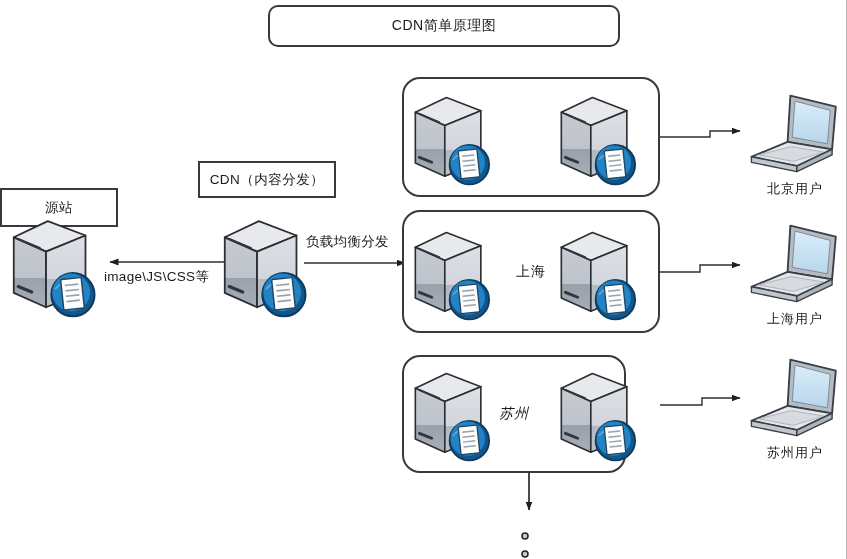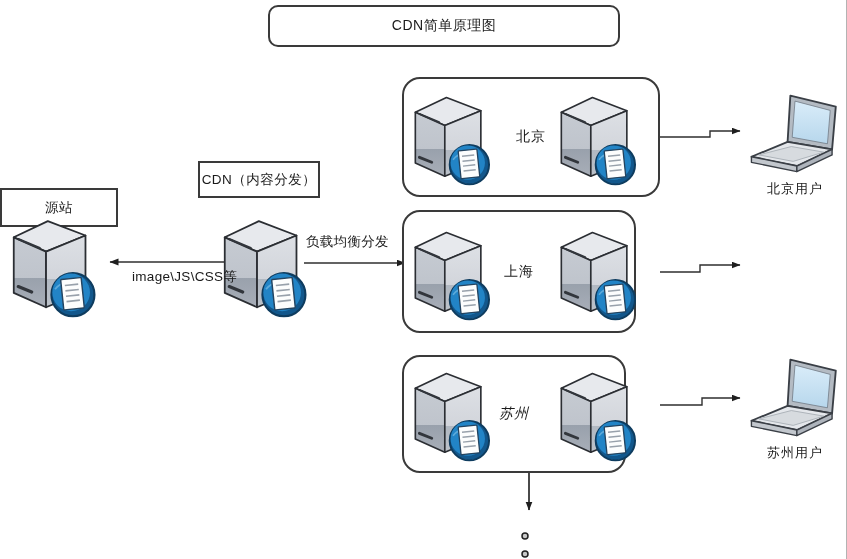--- a/index.html
+++ b/index.html
@@ -108,46 +108,45 @@
   </svg>
 
   <div class="node box title-box" style="left:268px;top:5px;width:352px;height:42px;">
     <span>CDN简单原理图</span>
   </div>
 
   <div class="node box" style="left:0px;top:149px;width:118px;height:39px;margin-top:39px;">
     <span>源站</span>
   </div>
 
-  <div class="node box" style="left:198px;top:161px;width:122px;height:37px;">
+  <div class="node box" style="left:198px;top:161px;width:138px;height:37px;">
     <span>CDN（内容分发）</span>
   </div>
 
   <svg class="node icon-svg" style="left:10px;top:214px;width:90px;height:104px;" viewBox="0 0 100 116">
       <use href="#sym-server"></use>
     </svg>
 
   <svg class="node icon-svg" style="left:221px;top:214px;width:90px;height:104px;" viewBox="0 0 100 116">
       <use href="#sym-server"></use>
     </svg>
 
-  <div class="edge-label" style="left:132px;top:268px;">image\JS\CSS等</div>
+  <div class="edge-label" style="left:104px;top:268px;">image\JS\CSS等</div>
   <div class="edge-label" style="left:306px;top:233px;font-family:Liberation Mono, monospace;">负载均衡分发</div>
 
   <div class="group" style="left:402px;top:77px;width:258px;height:120px;">
     <svg class="srv icon-svg" style="left:8px;top:12px;" viewBox="0 0 100 116">
         <use href="#sym-server"></use>
       </svg>
-    <div class="city">北京</div>
     <svg class="srv icon-svg" style="left:154px;top:12px;" viewBox="0 0 100 116">
         <use href="#sym-server"></use>
       </svg>
   </div>
 
-  <div class="group" style="left:402px;top:210px;width:234px;height:123px;padding-left:25px;">
+  <div class="group" style="left:402px;top:210px;width:258px;height:123px;padding-left:25px;">
     <svg class="srv icon-svg" style="left:8px;top:14px;" viewBox="0 0 100 116">
         <use href="#sym-server"></use>
       </svg>
     <div class="city">上海</div>
     <svg class="srv icon-svg" style="left:154px;top:14px;" viewBox="0 0 100 116">
         <use href="#sym-server"></use>
       </svg>
   </div>
 
   <div class="group" style="left:402px;top:355px;width:224px;height:118px;font-style:italic;">
@@ -160,20 +159,26 @@
       </svg>
   </div>
 
   <div class="user" style="left:744px;top:90px;">
     <svg class="laptop-svg" viewBox="0 0 110 96">
         <use href="#sym-laptop"></use>
       </svg>
     <div class="user-label">北京用户</div>
   </div>
 
+  <div class="user" style="left:744px;top:220px;">
+    <svg class="laptop-svg" viewBox="0 0 110 96">
+        <use href="#sym-laptop"></use>
+      </svg>
+    <div class="user-label">上海用户</div>
+  </div>
 
   <div class="user" style="left:744px;top:354px;">
     <svg class="laptop-svg" viewBox="0 0 110 96">
         <use href="#sym-laptop"></use>
       </svg>
     <div class="user-label">苏州用户</div>
   </div>
 
 </div>
 

